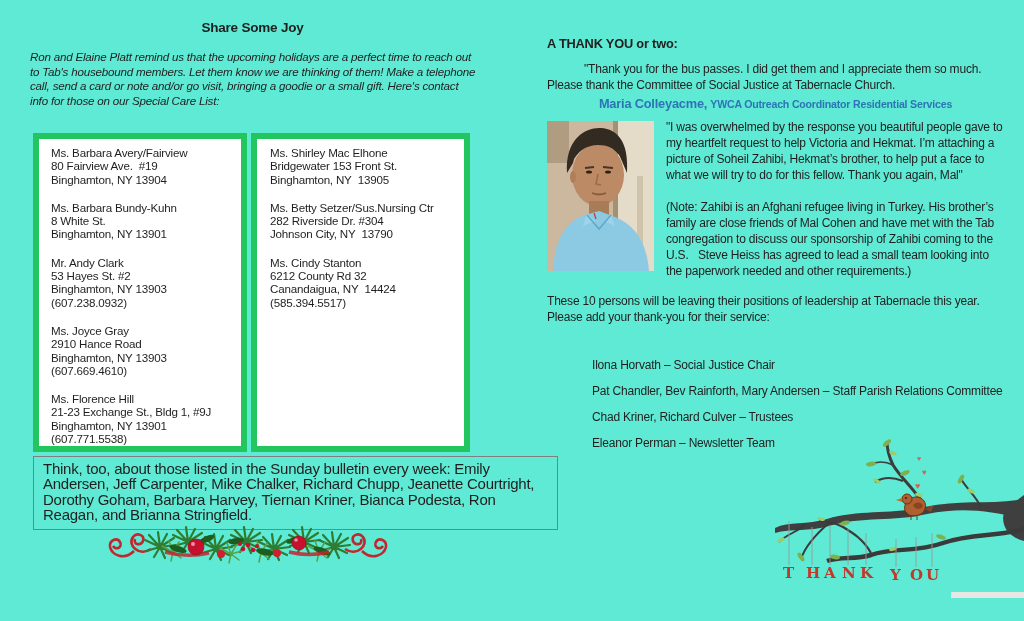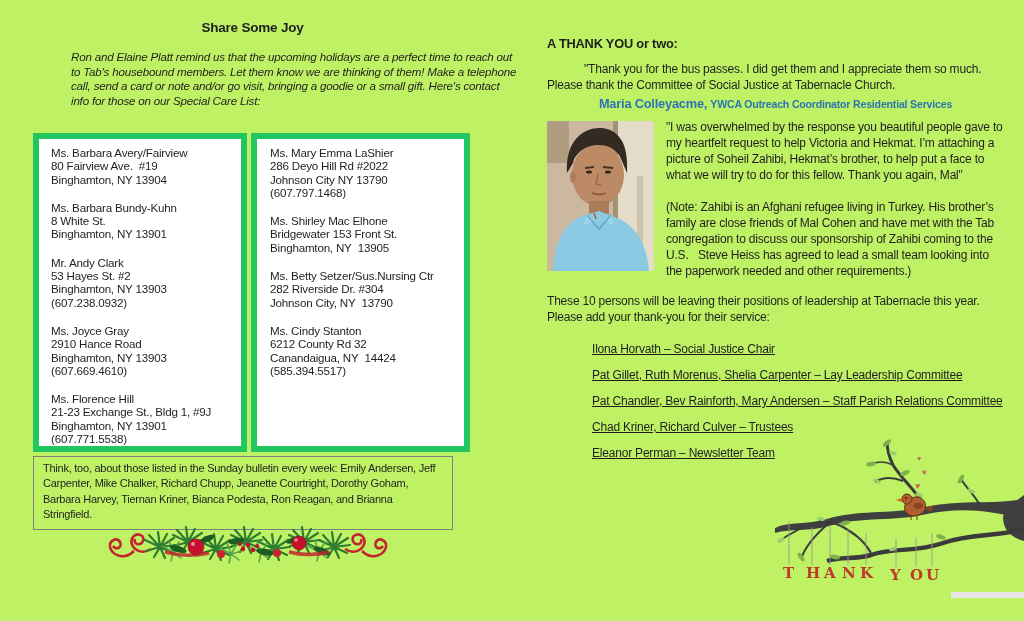--- a/index.html
+++ b/index.html
@@ -1,47 +1,47 @@
 <!DOCTYPE html>
 <html><head>
 <meta charset="utf-8">
 <style>
   * { margin:0; padding:0; box-sizing:border-box; }
   html,body { background:#ffffff; }
   body { width:1024px; height:621px; font-family:"Liberation Sans", sans-serif; color:#1f1f1f; letter-spacing:-0.2px; }
-  .page { position:relative; width:1024px; height:621px; background:#bef264; overflow:hidden; }
+  .page { position:relative; width:1024px; height:621px; background:#5eead4; overflow:hidden; }
 
   
   .left-title { position:absolute; left:30px; top:20px; width:445px; text-align:center;
                 font-size:13.5px; font-weight:bold; }
   .left-intro { position:absolute; left:30px; top:50px; width:447px;
-                font-style:italic; font-size:11.6px; line-height:14.5px;margin-left:41px; }
+                font-style:italic; font-size:11.6px; line-height:14.5px; }
   .care-table { position:absolute; left:33px; top:133px; display:flex; gap:4px; }
   .care-cell  { width:214px; height:319px; border:6px solid #22c55e; background:#fff;
                 padding:7px 6px 0 12px; font-size:11.6px; line-height:13.3px; }
   .care-cell.rightcell { width:219px; padding-left:13px; }
   .care-entry { white-space:pre-line; margin-bottom:15px; }
-  .bulletin-box { position:absolute; left:33px; top:456px; width:420px; border:1px solid #7f7f7f;
-                  padding:4px 9px 6px 9px; font-size:11px; line-height:15.4px; letter-spacing:-0.25px; }
+  .bulletin-box { position:absolute; left:33px; top:456px; width:525px; border:1px solid #7f7f7f;
+                  padding:4px 9px 6px 9px; font-size:15px; line-height:15.4px; letter-spacing:-0.25px; }
   .garland-svg { position:absolute; left:103px; top:522px; }
 
   
   .col-right { position:absolute; left:547px; top:36px; width:457px; font-size:12px; line-height:16px; }
   .right-heading { font-size:12.8px; font-weight:bold; }
   .p-ind { margin:0; text-indent:37px; }
   .p-first { margin-top:9px; }
   .attribution { margin-top:3px; text-align:center; line-height:15px; }
   .attr-name  { color:#2E74B5; font-weight:bold; font-size:12.8px; }
   .attr-title { color:#2E74B5; font-size:10.6px;font-weight:bold; }
   .photo-block { margin-top:7px; }
   .portrait-svg { float:left; margin:2px 12px 4px 0; }
   .quote2 { margin:0; }
   .note-para { margin-top:16px; }
   .leaving-intro { clear:both; margin-top:14px; }
-  .leaving-list { margin-top:16px; padding-left:45px;text-decoration:underline; }
+  .leaving-list { margin-top:32px; padding-left:45px; }
   .leader-item { margin-bottom:10px; }
 
   .branch-svg { position:absolute; left:775px; top:437px; }
   .thank-letter { font-family:"DejaVu Serif", serif; font-weight:bold; font-size:15px; fill:#c0392b; }
 </style>
 </head>
 <body>
 
 <div class="page">
 
@@ -66,24 +66,20 @@
 2910 Hance Road
 Binghamton, NY 13903
 (607.669.4610)</div>
         <div class="care-entry">Ms. Florence Hill
 21-23 Exchange St., Bldg 1, #9J
 Binghamton, NY 13901
 (607.771.5538)</div>
       </div>
     <div class="care-cell rightcell">
 
-    <div class="care-entry">Ms. Mary Emma LaShier
-286 Deyo Hill Rd #2022
-Johnson City NY 13790
-(607.797.1468)</div>
         <div class="care-entry">Ms. Shirley Mac Elhone
 Bridgewater 153 Front St.
 Binghamton, NY&nbsp; 13905</div>
         <div class="care-entry">Ms. Betty Setzer/Sus.Nursing Ctr
 282 Riverside Dr. #304
 Johnson City, NY&nbsp; 13790</div>
         <div class="care-entry">Ms. Cindy Stanton
 6212 County Rd 32
 Canandaigua, NY&nbsp; 14424
 (585.394.5517)</div>
@@ -239,20 +235,19 @@
       </svg>
       <p class="quote2">"I was overwhelmed by the response you beautiful people gave to my heartfelt request to help Victoria and Hekmat. I’m attaching a picture of Soheil Zahibi, Hekmat’s brother, to help put a face to what we will try to do for this fellow. Thank you again, Mal"</p>
       <p class="note-para">(Note: Zahibi is an Afghani refugee living in Turkey. His brother’s family are close friends of Mal Cohen and have met with the Tab congregation to discuss our sponsorship of Zahibi coming to the U.S.&nbsp;&nbsp; Steve Heiss has agreed to lead a small team looking into the paperwork needed and other requirements.)</p>
     </div>
 
     <p class="leaving-intro">These 10 persons will be leaving their positions of leadership at Tabernacle this year. Please add your thank-you for their service:</p>
 
     <div class="leaving-list">
 
     <div class="leader-item">Ilona Horvath – Social Justice Chair</div>
-        <div class="leader-item">Pat Gillet, Ruth Morenus, Shelia Carpenter – Lay Leadership Committee</div>
         <div class="leader-item">Pat Chandler, Bev Rainforth, Mary Andersen – Staff Parish Relations Committee</div>
         <div class="leader-item">Chad Kriner, Richard Culver – Trustees</div>
         <div class="leader-item">Eleanor Perman – Newsletter Team</div>
       </div>
   </div>
 
 </div>
 
 </body></html>

